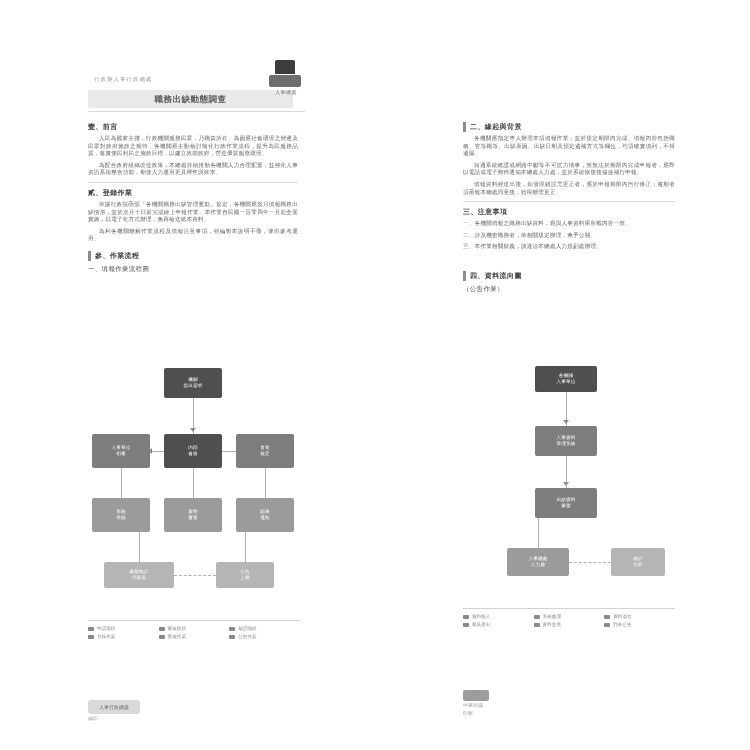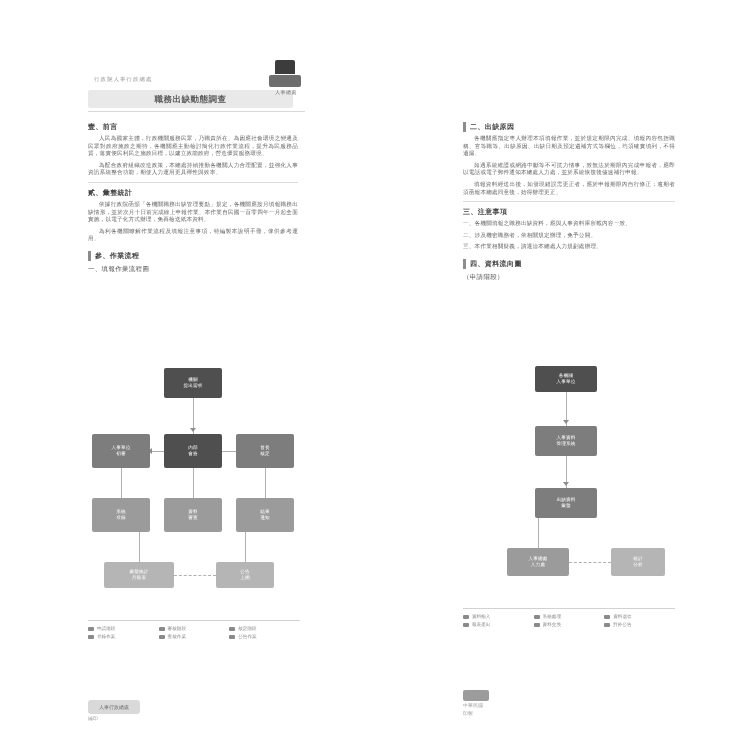--- a/index.html
+++ b/index.html
@@ -303,21 +303,21 @@
         <div class="lg-mid"></div>
         <div class="lg-name">人事總處</div>
       </div>
     </div>
 
     <div class="body-wrap">
       <div class="sec-title">壹、前言</div>
       <p class="para indent">人民為國家主體，行政機關服務民眾，乃職責所在。為因應社會環境之變遷及民眾對政府施政之期待，各機關應主動檢討簡化行政作業流程，提升為民服務品質，落實便民利民之施政目標，以建立效能政府，營造優質服務環境。</p>
       <p class="para indent">為配合政府組織改造政策，本總處持續推動各機關人力合理配置，並強化人事資訊系統整合功能，期使人力運用更具彈性與效率。</p>
       <div class="rule-thin"></div>
-      <div class="sec-title">貳、彙整統計</div>
+      <div class="sec-title">貳、登錄作業</div>
       <p class="para indent">依據行政院函頒「各機關職務出缺管理要點」規定，各機關應按月填報職務出缺情形，並於次月十日前完成線上申報作業。本作業自民國一百零四年一月起全面實施，以電子化方式辦理，免再檢送紙本資料。</p>
       <p class="para indent">為利各機關瞭解作業流程及填報注意事項，特編製本說明手冊，俾供參考運用。</p>
       <div class="sec-title with-rule" style="margin-top:8px;">參、作業流程</div>
       <div class="sub-title">一、填報作業流程圖</div>
     </div>
 
     <div class="flow">
 
       <div class="vline" style="left:105px; top:36px; height:36px;"></div>
       <div class="arrow-down" style="left:102px; top:66px;"></div>
@@ -381,31 +381,31 @@
     <div class="footer">
       <div class="foot-badge">人事行政總處</div>
       <div class="foot-text" style="margin-top:16px;">編印</div>
     </div>
   </div>
 
   <div class="col col-right">
 
 
     <div class="body-wrap">
-      <div class="sec-title with-rule">二、出缺原因</div>
+      <div class="sec-title with-rule">二、緣起與背景</div>
       <p class="para indent">各機關應指定專人辦理本項填報作業，並於規定期限內完成。填報內容包括職稱、官等職等、出缺原因、出缺日期及預定遴補方式等欄位，均須確實填列，不得遺漏。</p>
       <p class="para indent">如遇系統維護或網路中斷等不可抗力情事，致無法於期限內完成申報者，應即以電話或電子郵件通知本總處人力處，並於系統恢復後儘速補行申報。</p>
       <p class="para indent">填報資料經送出後，如發現錯誤需更正者，應於申報期限內自行修正；逾期者須函報本總處同意後，始得辦理更正。</p>
       <div class="rule-thin"></div>
       <div class="sec-title">三、注意事項</div>
       <p class="para">一、各機關填報之職務出缺資料，應與人事資料庫所載內容一致。</p>
       <p class="para">二、涉及機密職務者，依相關規定辦理，免予公開。</p>
       <p class="para">三、本作業相關疑義，請逕洽本總處人力規劃處辦理。</p>
-      <div class="sec-title with-rule" style="margin-top:8px;">四、資料流向圖</div>
-      <div class="sub-title">（申請階段）</div>
+      <div class="sec-title with-rule" style="margin-top:20px;">四、資料流向圖</div>
+      <div class="sub-title">（公告作業）</div>
     </div>
 
     <div class="flow">
       <div class="vline" style="left:103px; top:30px; height:34px;"></div>
       <div class="arrow-down" style="left:100px; top:58px;"></div>
       <div class="vline" style="left:103px; top:94px; height:32px;"></div>
       <div class="arrow-down" style="left:100px; top:120px;"></div>
       <div class="vline" style="left:75px;  top:156px; height:30px;"></div>
       <div class="hline dashed" style="left:106px; top:200px; width:42px;"></div>
 

